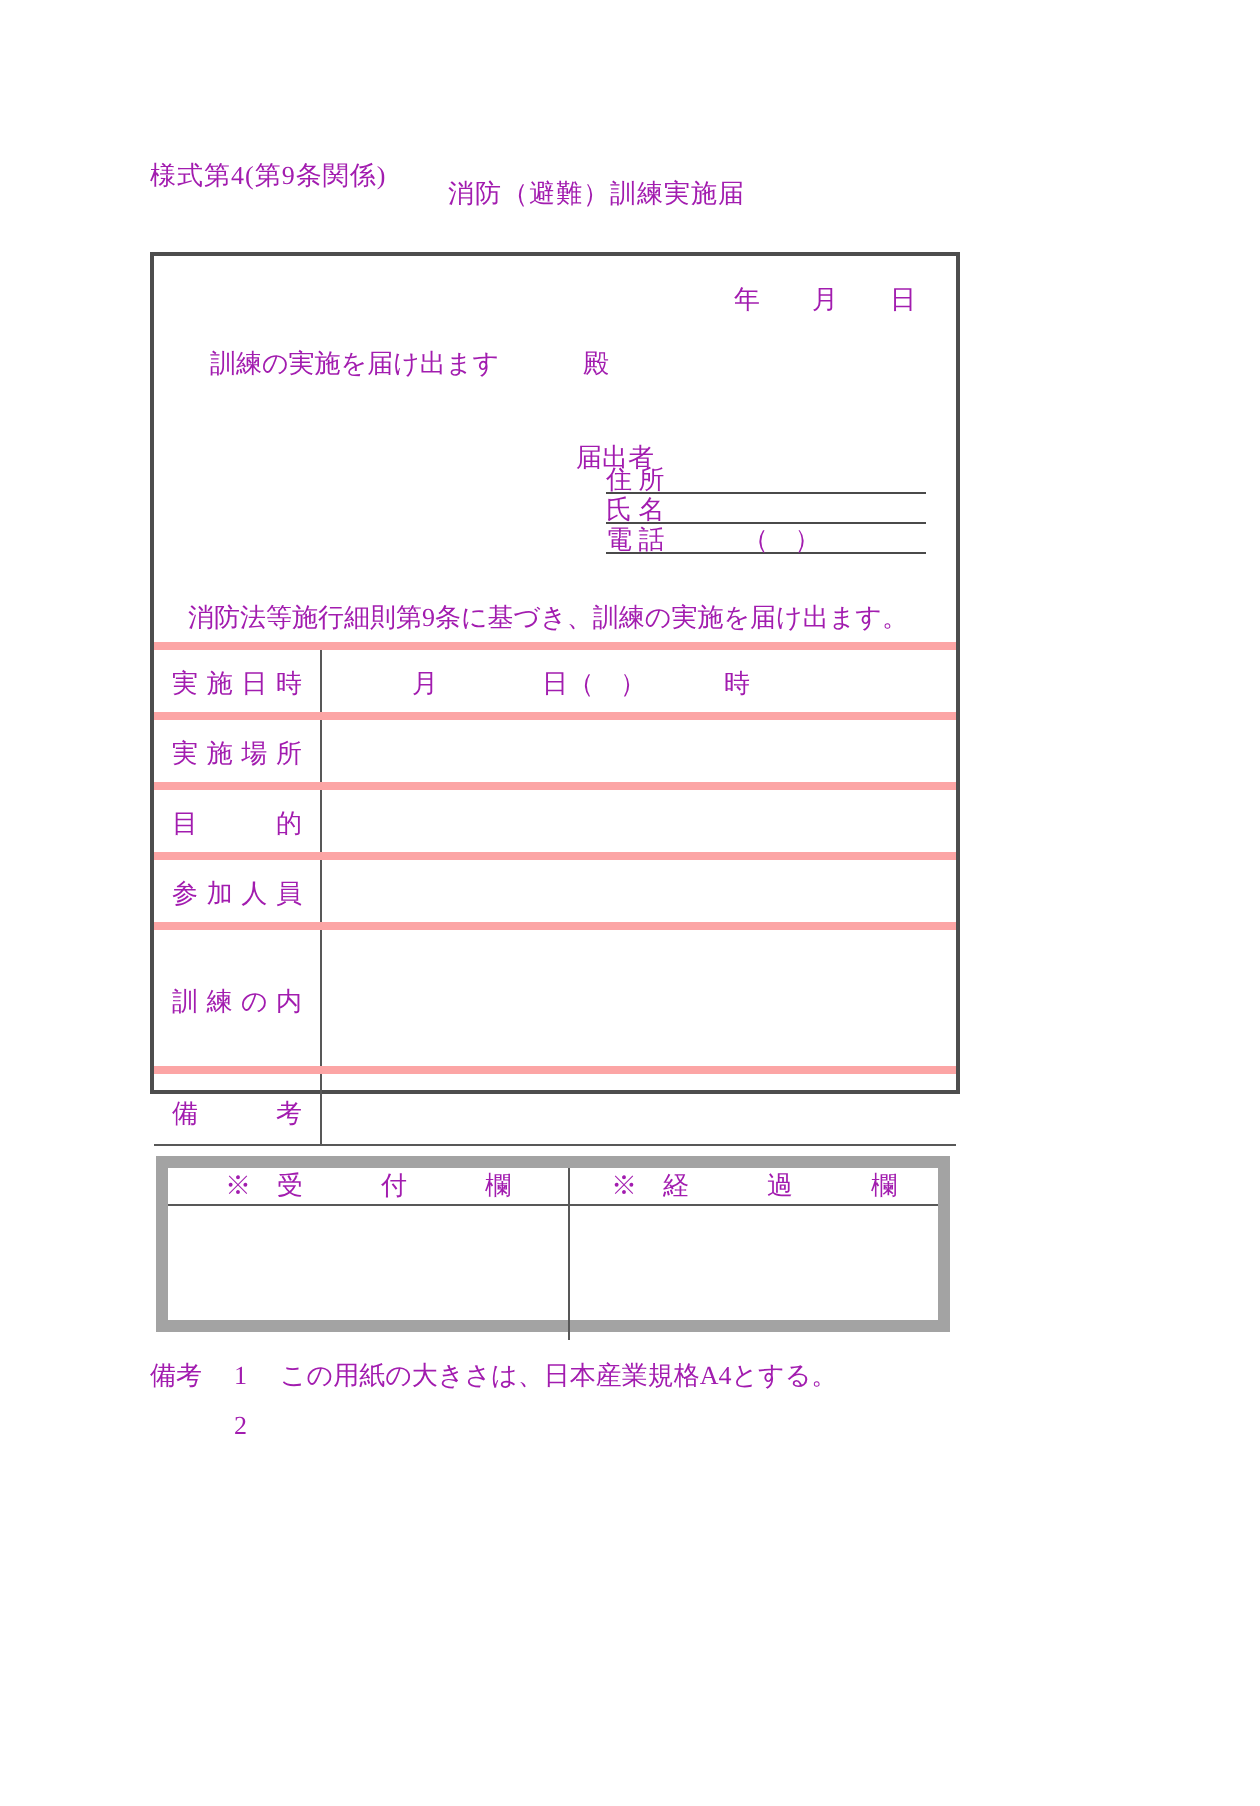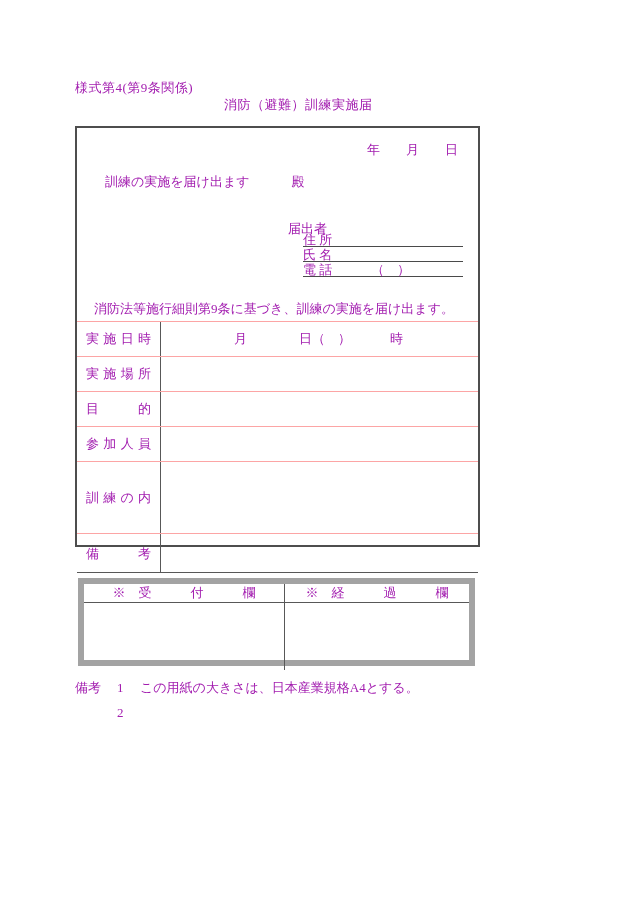--- a/index.html
+++ b/index.html
@@ -16,21 +16,21 @@
   }
   .form-number {
     position: absolute;
     left: 75px;
     top: 79px;
     letter-spacing: 0.5px;
   }
   .form-title {
     position: absolute;
     left: 224px;
-    top: 96px;
+    top: 88px;
     letter-spacing: 0.5px;
   }
   .outer-box {
     position: absolute;
     left: 75px;
     top: 126px;
     width: 405px;
     height: 421px;
     border: 2px solid #4d4d4d;
   }
@@ -72,22 +72,21 @@
     white-space: pre;
   }
   .main-table {
     position: absolute;
     top: 193px;
     left: 0;
     width: 401px;
   }
   .trow {
     display: flex;
-    border-top: 1px solid #fca5a5;
-    gap: 28px;
+    border-top: 4px solid #fca5a5;
   }
   .trow:last-child { border-bottom: 1px solid #585858; }
   .h35 { height: 35px; line-height: 34px; }
   .h72 { height: 72px; line-height: 71px; }
   .h40 { height: 40px; line-height: 39px; }
   .trow-label {
     width: 84px;
     border-right: 1px solid #585858;
     padding: 0 9px;
     text-align: justify;

